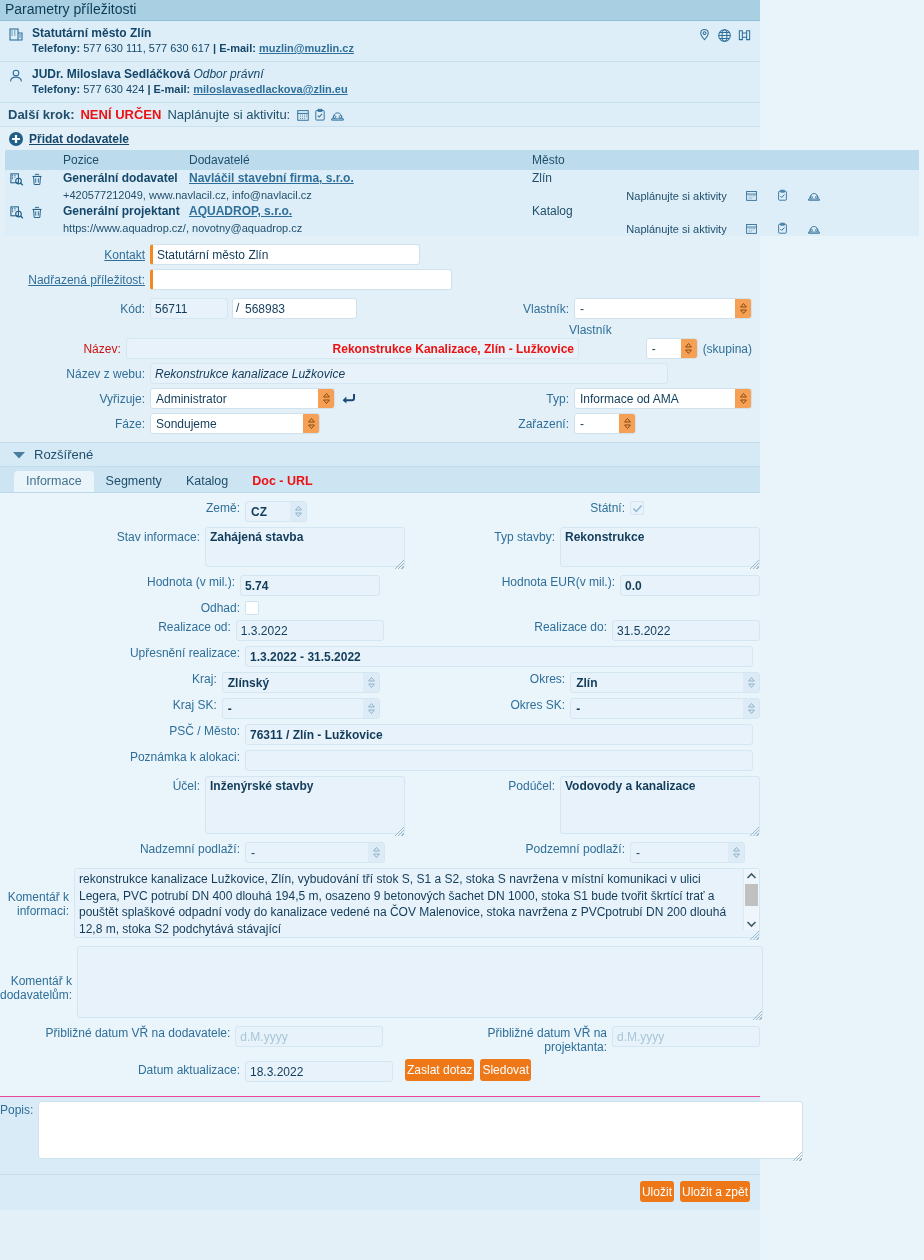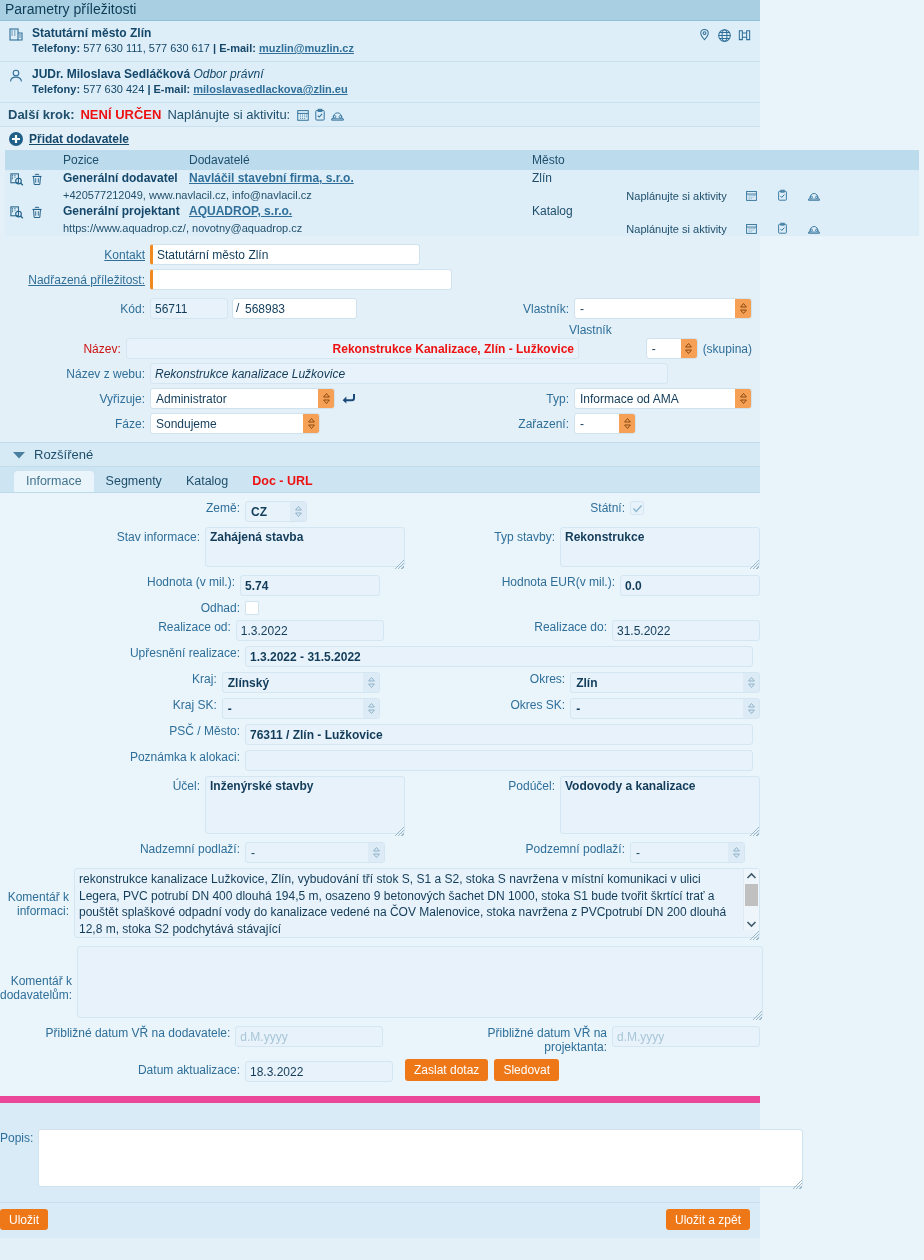--- a/index.html
+++ b/index.html
@@ -152,26 +152,26 @@
     display:flex;flex-direction:column;align-items:center;
   }
   .vscroll .ar{height:14px;display:flex;align-items:center;justify-content:center;}
   .vscroll .thumb{width:13px;height:22px;background:#c0c0c0;margin:1px 0;}
   .vscroll .spacer{flex:1;}
 
   
   .btn{
     background:#ee7717;color:#fff;border:none;border-radius:3px;
     font-family:"Liberation Sans",sans-serif;font-size:12px;
-    padding:4px 9px;cursor:pointer;
-  }
-
-  .popisarea{background:#d9ebf7;padding:26px 0 12px 0;border-top:7px solid #ec4899;}
+    padding:4px 2px;cursor:pointer;
+  }
+
+  .popisarea{background:#d9ebf7;padding:4px 0 12px 0;border-top:1px solid #ec4899;}
   .footer{
-    background:#d9ebf7;padding:6px 10px 8px 0;display:flex;justify-content:space-between;gap:6px;
+    background:#d9ebf7;padding:6px 10px 8px 0;display:flex;justify-content:flex-end;gap:6px;
     border-top:1px solid #c8dff0;height:36px;box-sizing:border-box;
   }
   svg{display:block;}
 </style>
 </head>
 <body>
 
 <div class="page">
 
   <div class="titlebar">Parametry příležitosti</div>

